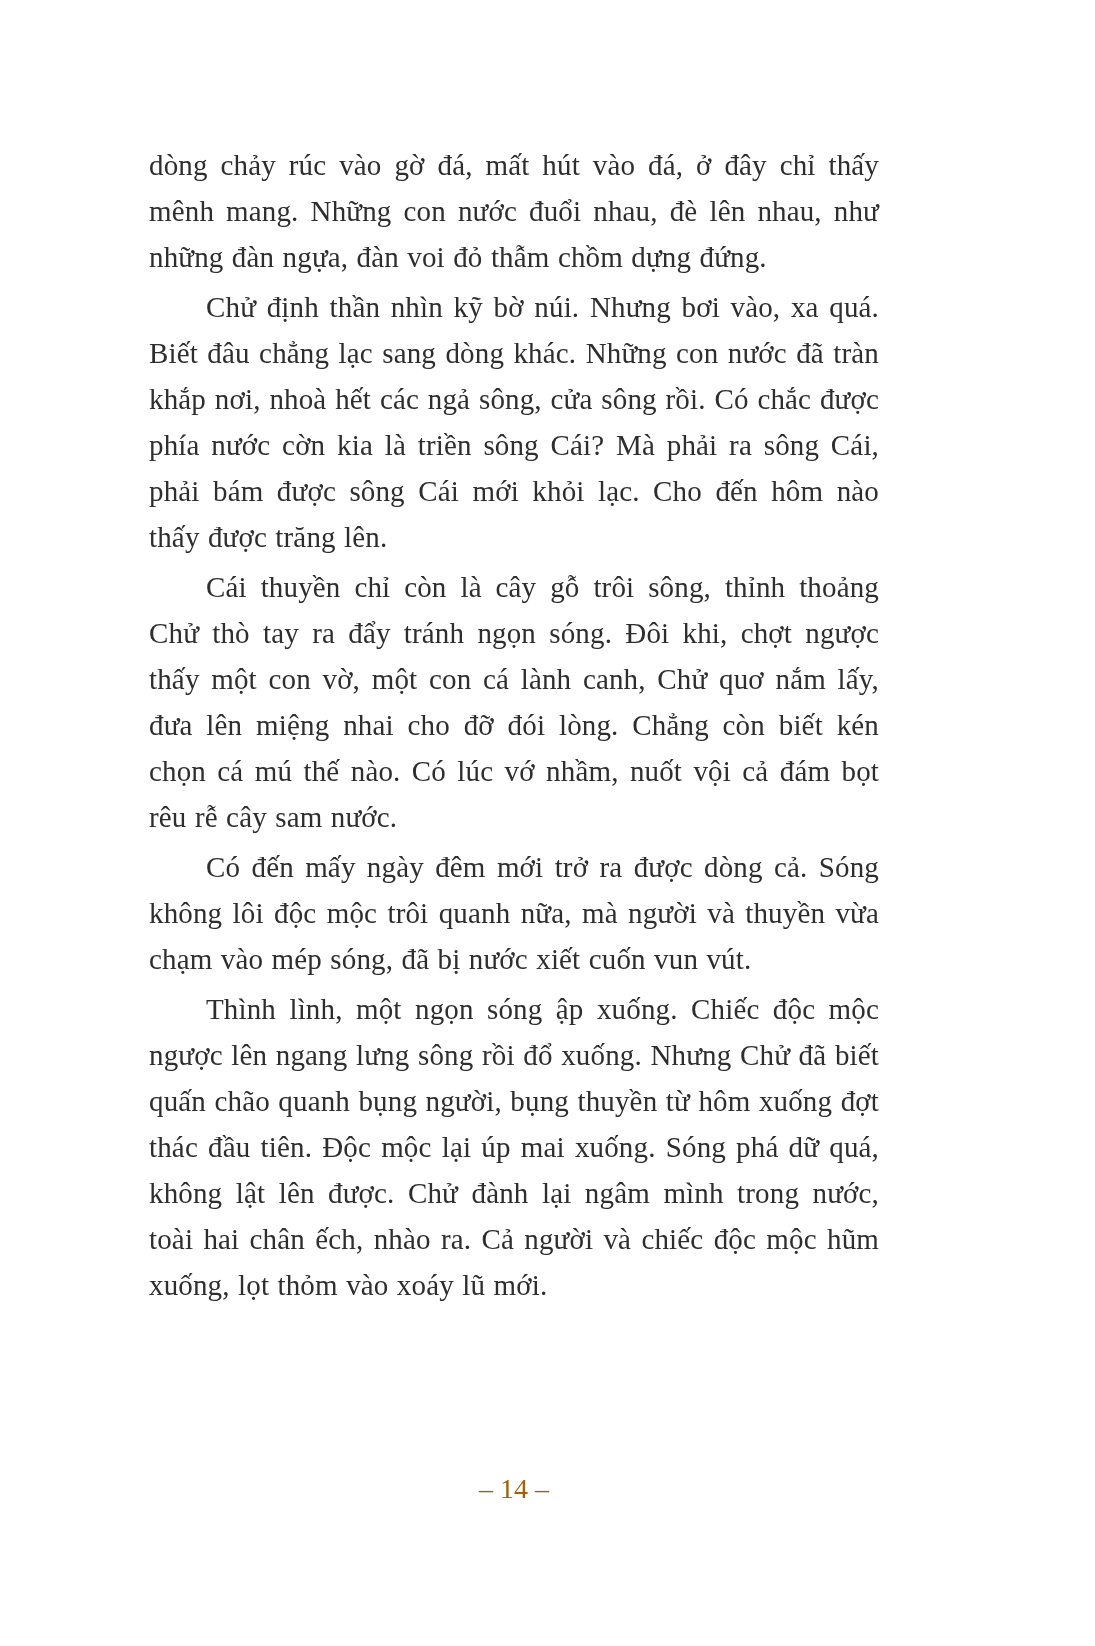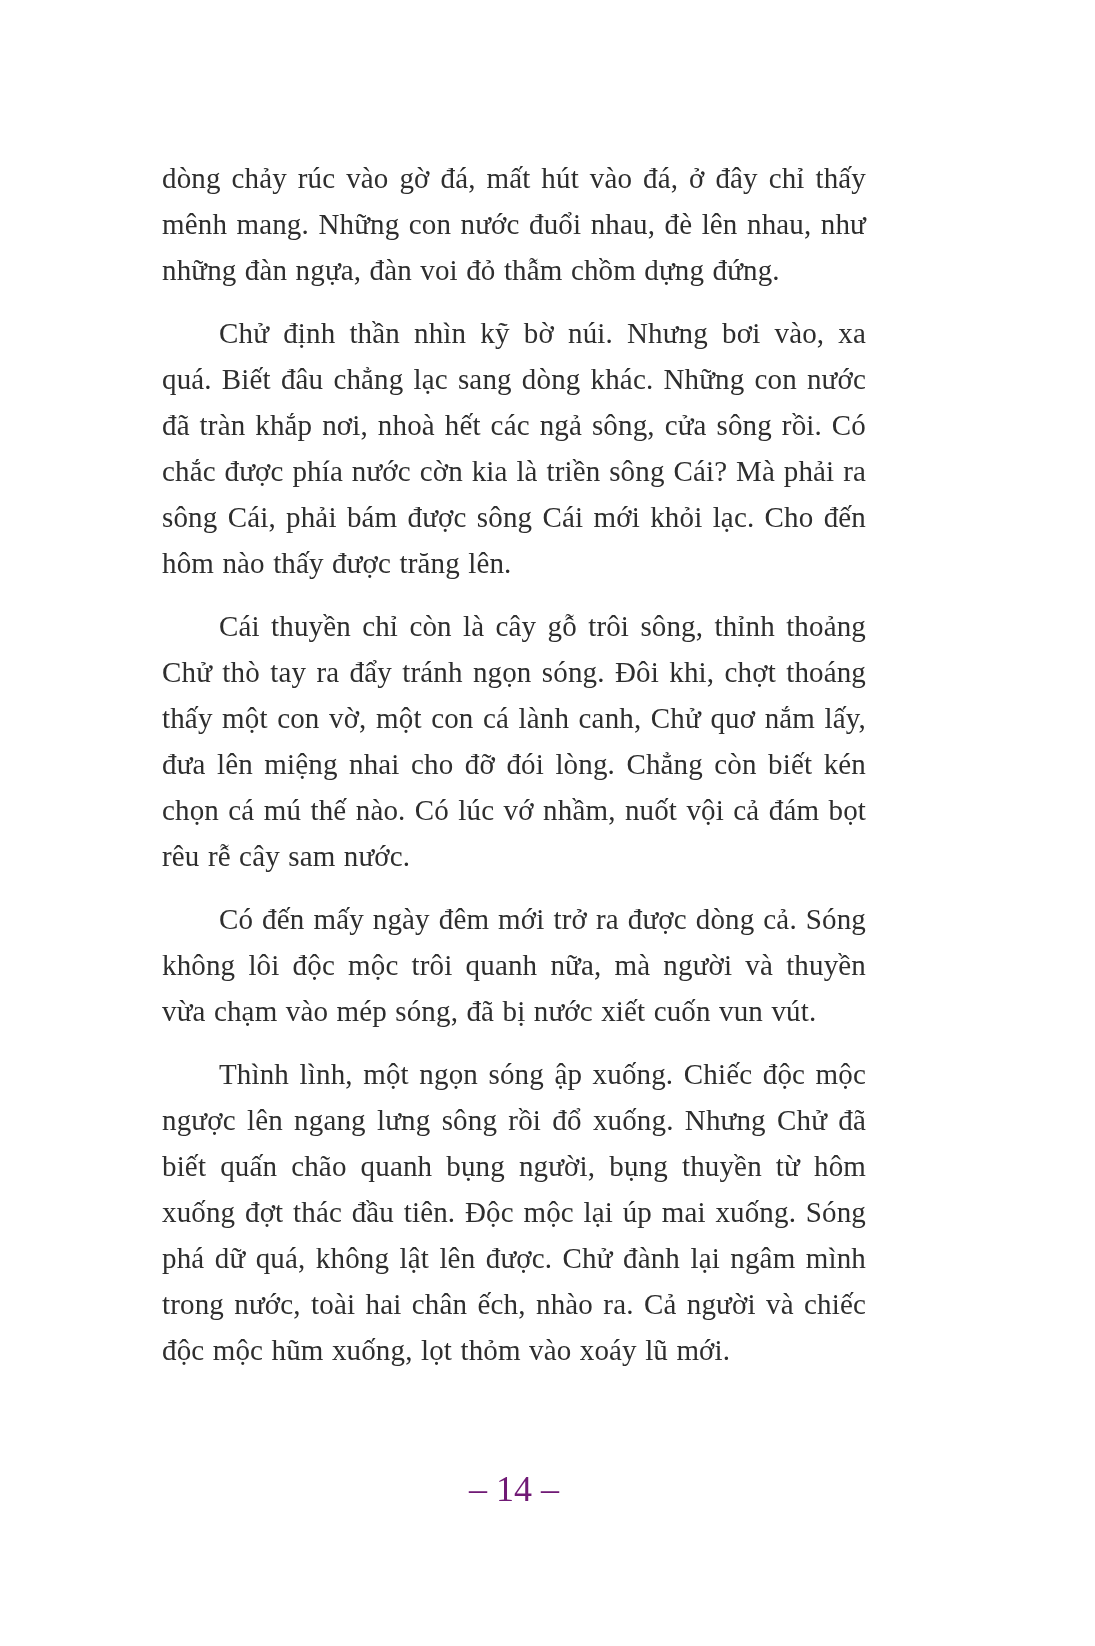--- a/index.html
+++ b/index.html
@@ -20,46 +20,46 @@
       inset: 0;
       background: #ffffff;
     }
     .text-block {
       position: absolute;
       left: 145px;
       top: 138px;
       width: 738px;
     }
     .text-block p {
-      margin: 17px;
+      margin: 4px;
       font-size: 29px;
       line-height: 46px;
       text-align: justify;
       letter-spacing: 0.15px;
       word-spacing: 1px;
     }
     .text-block p.indent {
       text-indent: 57px;
     }
     .page-number {
       position: absolute;
       top: 1466px;
       left: 145px;
       width: 738px;
       text-align: center;
-      font-size: 36px;
+      font-size: 28px;
       line-height: 46px;
-      color: #701a75;
+      color: #a16207;
     }
   </style>
 </head>
 <body>
 
 <div class="page">
   <div class="text-block">
     <p>dòng chảy rúc vào gờ đá, mất hút vào đá, ở đây chỉ thấy mênh mang. Những con nước đuổi nhau, đè lên nhau, như những đàn ngựa, đàn voi đỏ thẫm chồm dựng đứng.</p>
     <p class="indent">Chử định thần nhìn kỹ bờ núi. Nhưng bơi vào, xa quá. Biết đâu chẳng lạc sang dòng khác. Những con nước đã tràn khắp nơi, nhoà hết các ngả sông, cửa sông rồi. Có chắc được phía nước cờn kia là triền sông Cái? Mà phải ra sông Cái, phải bám được sông Cái mới khỏi lạc. Cho đến hôm nào thấy được trăng lên.</p>
-    <p class="indent">Cái thuyền chỉ còn là cây gỗ trôi sông, thỉnh thoảng Chử thò tay ra đẩy tránh ngọn sóng. Đôi khi, chợt thoáng thấy một con vờ, một con cá lành canh, Chử quơ nắm lấy, đưa lên miệng nhai cho đỡ đói lòng. Chẳng còn biết kén chọn cá mú thế nào. Có lúc vớ nhầm, nuốt vội cả đám bọt rêu rễ cây sam nước.</p>
+    <p class="indent">Cái thuyền chỉ còn là cây gỗ trôi sông, thỉnh thoảng Chử thò tay ra đẩy tránh ngọn sóng. Đôi khi, chợt ngược thấy một con vờ, một con cá lành canh, Chử quơ nắm lấy, đưa lên miệng nhai cho đỡ đói lòng. Chẳng còn biết kén chọn cá mú thế nào. Có lúc vớ nhầm, nuốt vội cả đám bọt rêu rễ cây sam nước.</p>
     <p class="indent">Có đến mấy ngày đêm mới trở ra được dòng cả. Sóng không lôi độc mộc trôi quanh nữa, mà người và thuyền vừa chạm vào mép sóng, đã bị nước xiết cuốn vun vút.</p>
     <p class="indent">Thình lình, một ngọn sóng ập xuống. Chiếc độc mộc ngược lên ngang lưng sông rồi đổ xuống. Nhưng Chử đã biết quấn chão quanh bụng người, bụng thuyền từ hôm xuống đợt thác đầu tiên. Độc mộc lại úp mai xuống. Sóng phá dữ quá, không lật lên được. Chử đành lại ngâm mình trong nước, toài hai chân ếch, nhào ra. Cả người và chiếc độc mộc hũm xuống, lọt thỏm vào xoáy lũ mới.</p>
   </div>
   <div class="page-number">– 14 –</div>
 </div>
 
 </body></html>

